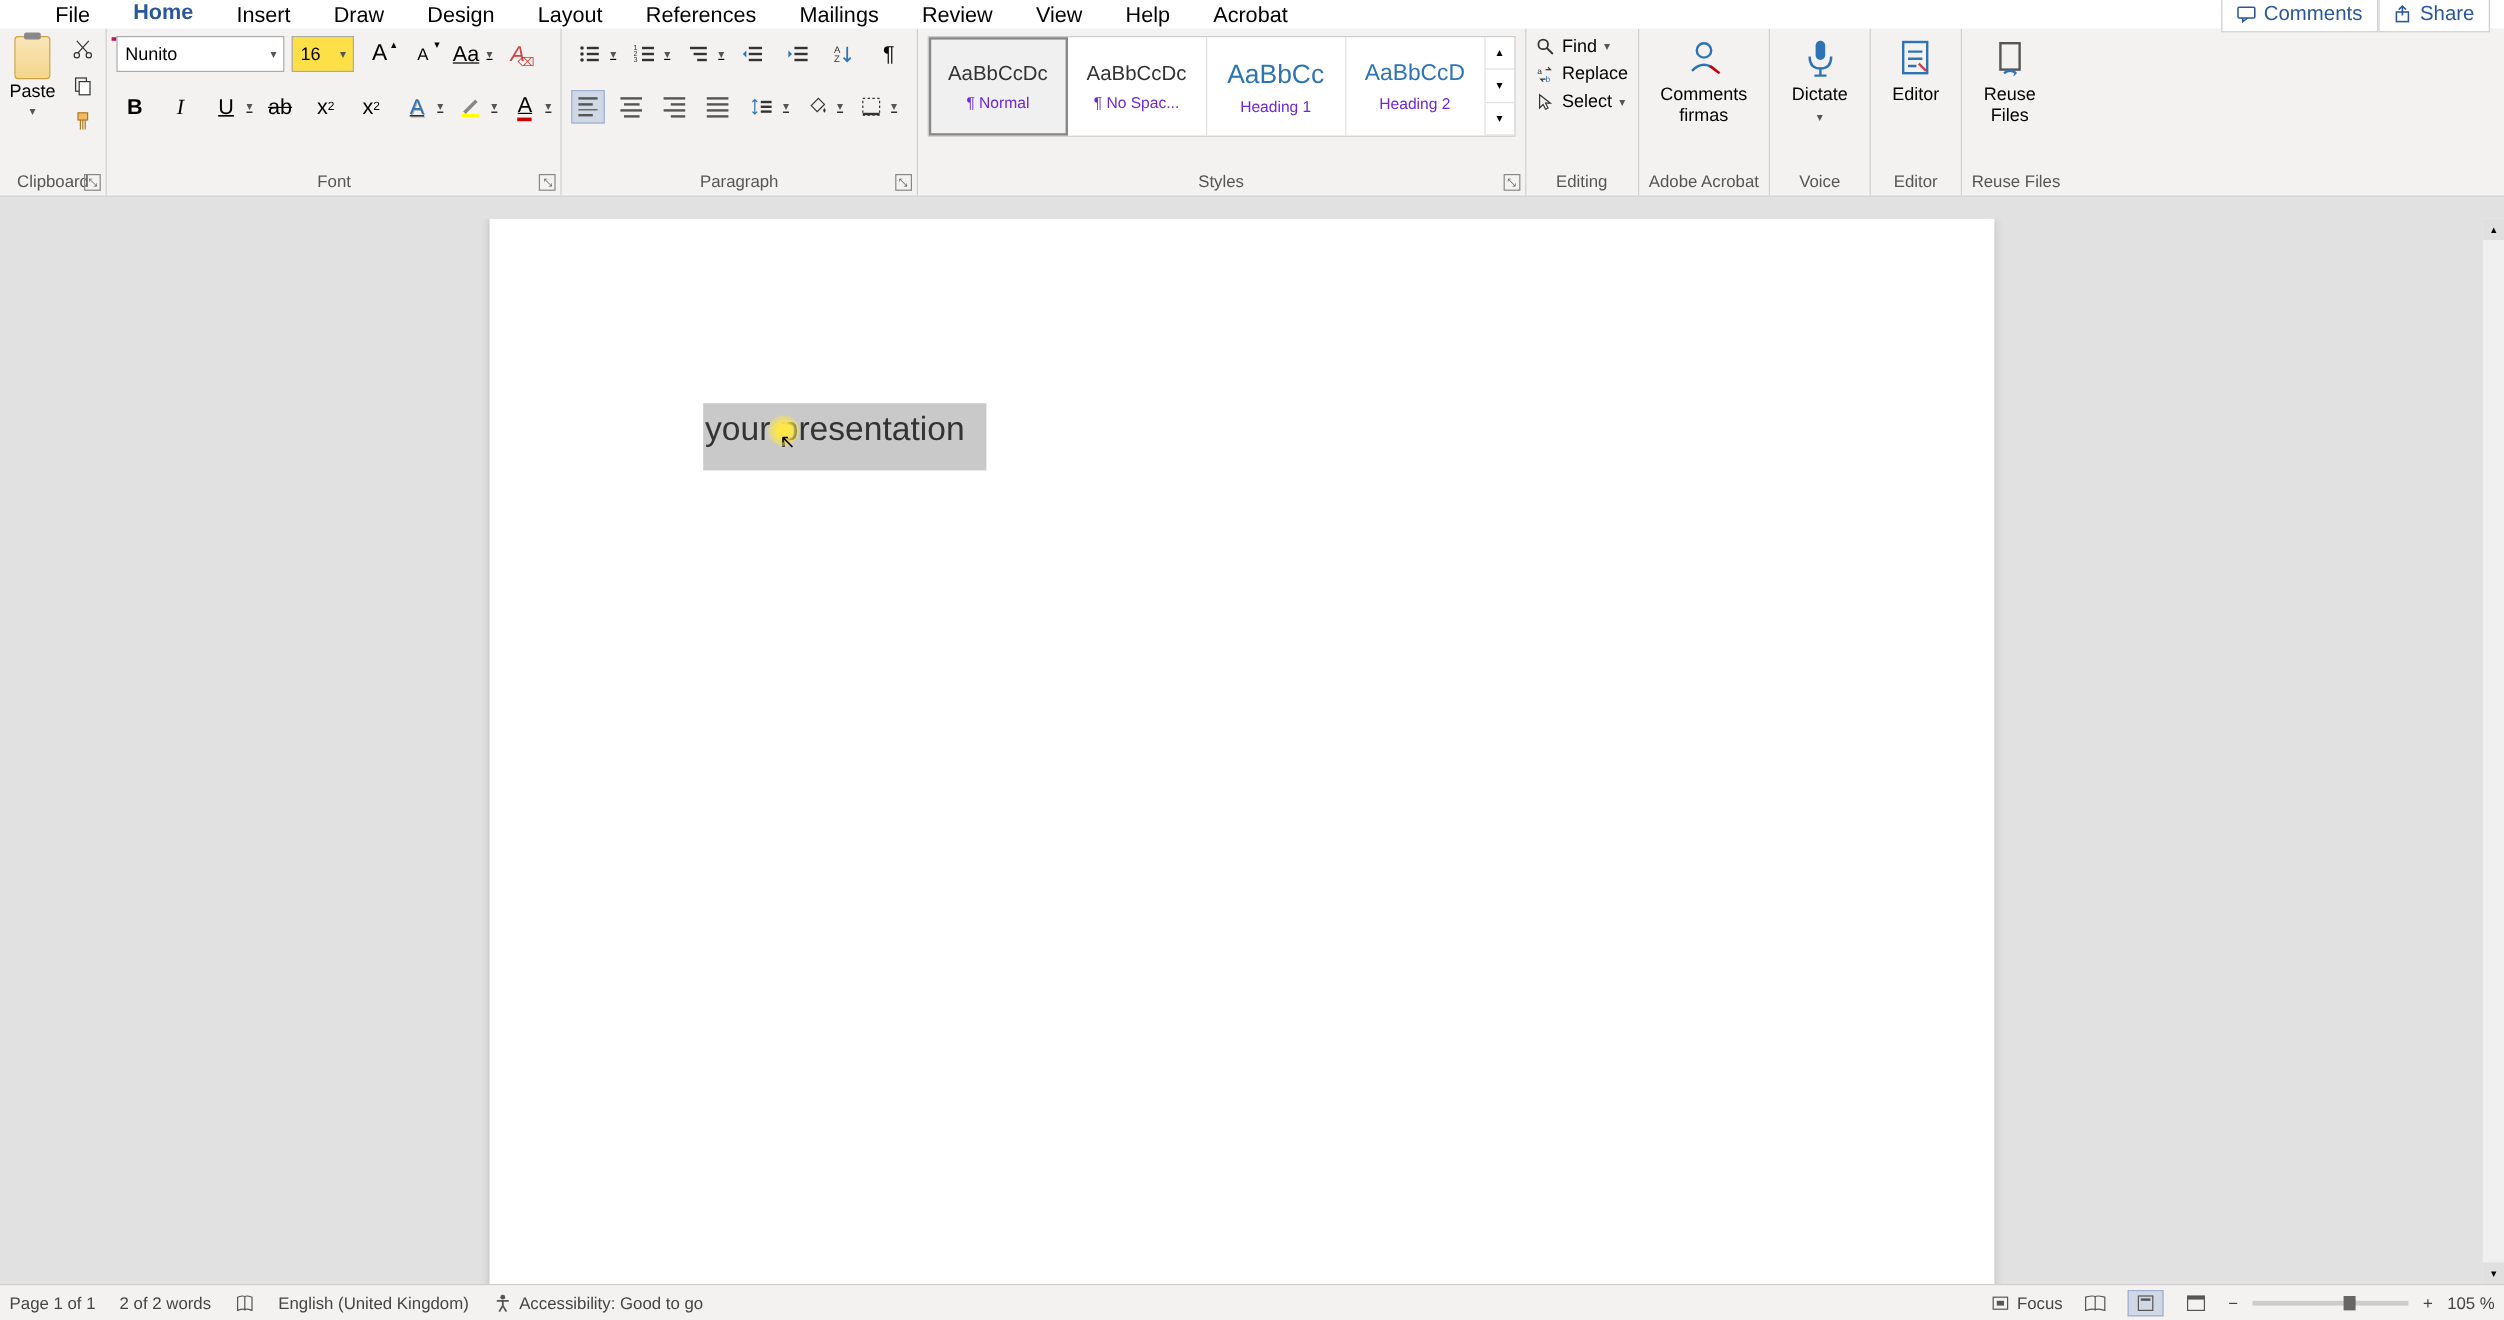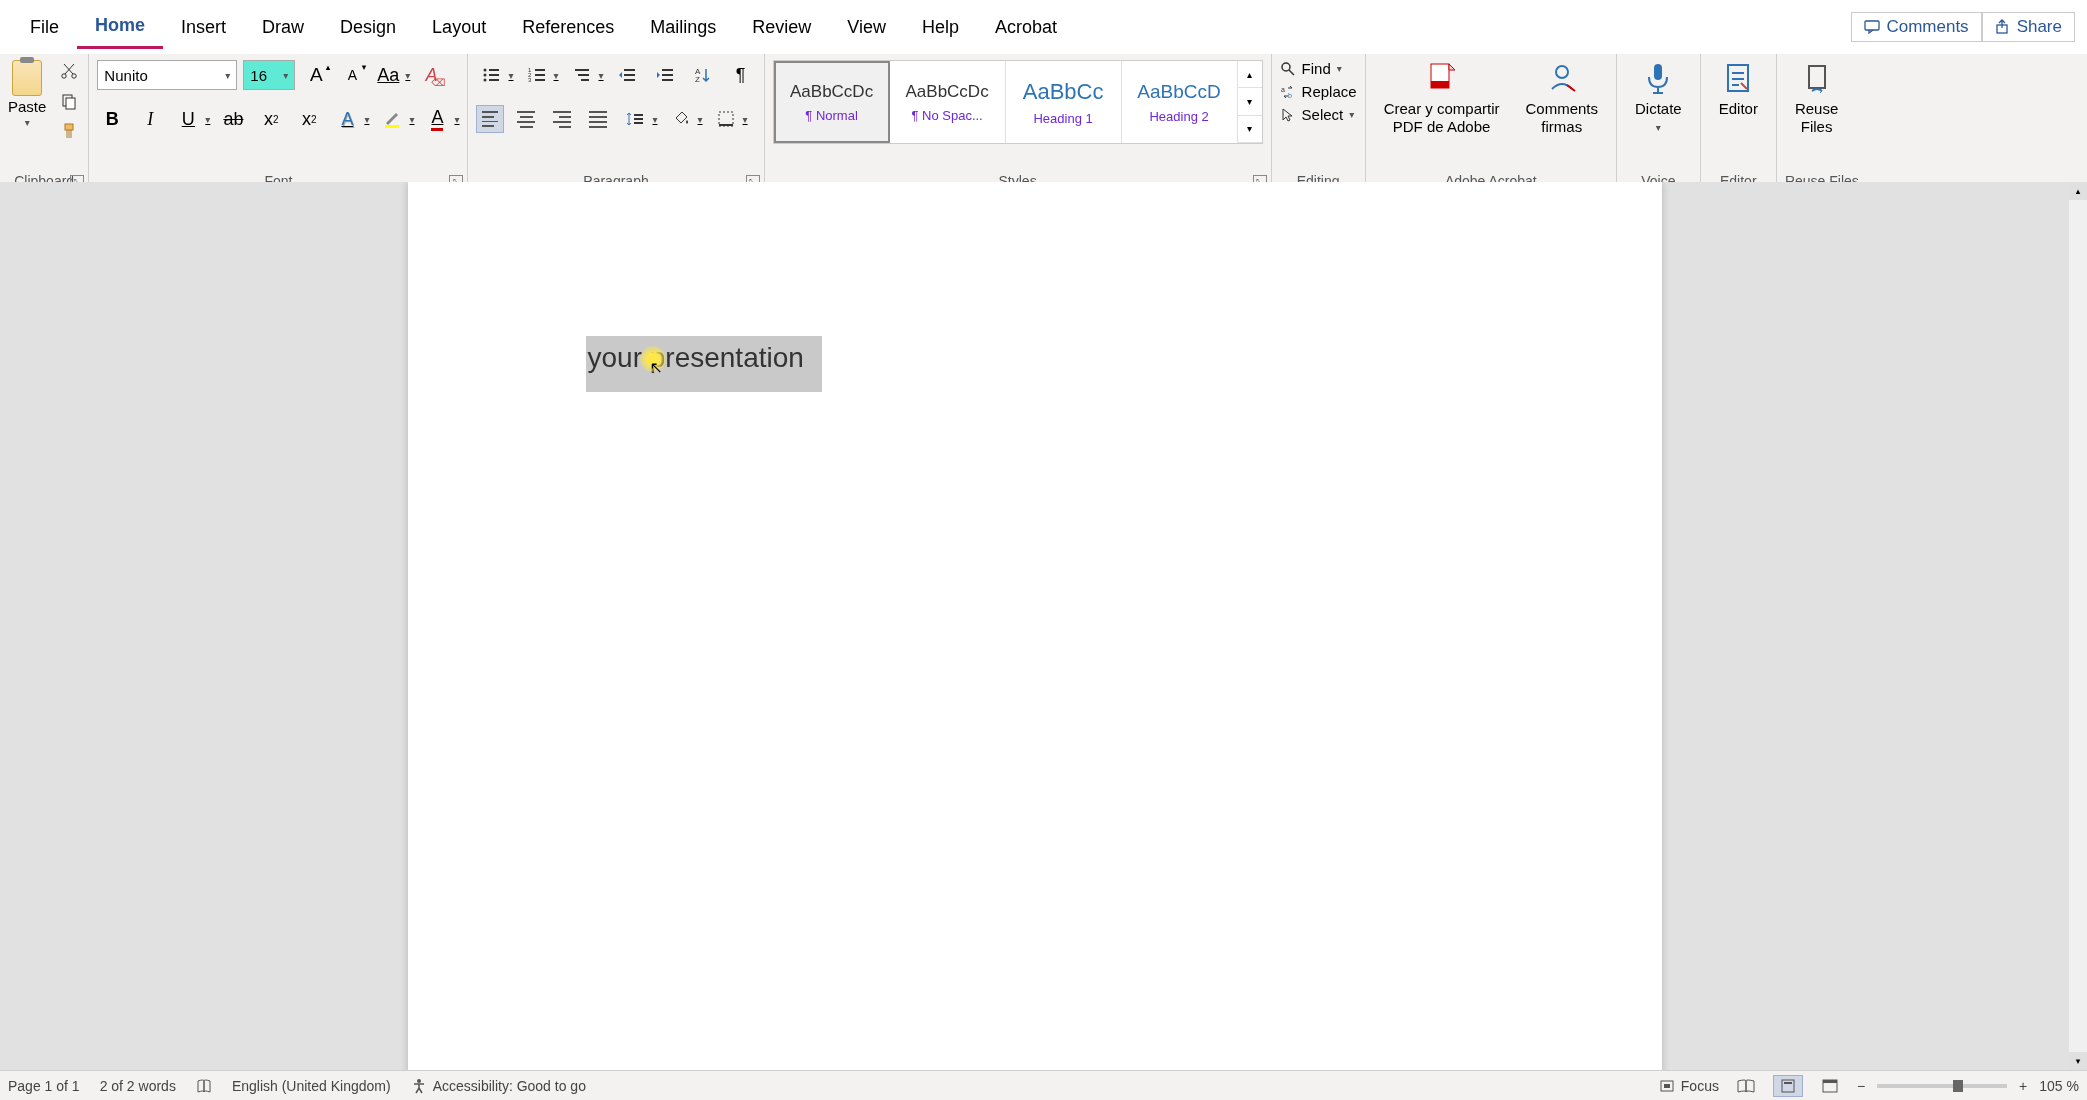--- a/index.html
+++ b/index.html
@@ -1,19 +1,19 @@
 <!DOCTYPE html>
 <html><head>
 <meta charset="utf-8">
 <style>
 * { margin: 0; padding: 0; box-sizing: border-box; font-family: "Segoe UI", Arial, sans-serif; }
 body { background: #e1e1e1; overflow: hidden; width: 2087px; height: 1100px; position: relative; }
 
 
-.tabs-bar { background: #fff; height: 54px; display: flex; align-items: center; padding-left: 12px; justify-content: space-between; }
+.tabs-bar { background: #fff; height: 24px; display: flex; align-items: center; padding-left: 28px; justify-content: space-between; }
 .tabs-left { display: flex; align-items: center; }
 .tab { padding: 10px 18px; font-size: 18px; color: #000; cursor: pointer; }
 .tab.active { color: #2b579a; border-bottom: 3px solid #be185d; font-weight: 600; }
 .tabs-right { display: flex; align-items: center; padding-right: 12px; }
 .top-btn { display: flex; align-items: center; gap: 6px; border: 1px solid #ccc; padding: 4px 12px; font-size: 17px; color: #2b579a; cursor: pointer; background: #fff; }
 .top-btn svg { width: 16px; height: 16px; }
 
 
 .ribbon { background: #f3f2f1; height: 140px; display: flex; border-bottom: 1px solid #d0d0d0; }
 .group { border-right: 1px solid #d0d0d0; display: flex; flex-direction: column; justify-content: space-between; padding: 6px 8px 2px 8px; position: relative; }
@@ -26,21 +26,21 @@
 .paste-ico { width: 30px; height: 36px; background: linear-gradient(#f9e4b7, #f4d68c); border: 1px solid #c9a43f; border-radius: 3px; position: relative; }
 .paste-ico::before { content: ""; position: absolute; top: -4px; left: 7px; width: 14px; height: 6px; background: #888; border-radius: 2px; }
 .paste-lbl { font-size: 15px; }
 .dd-arrow { font-size: 10px; color: #555; }
 .clip-col { display: flex; flex-direction: column; gap: 8px; margin-left: 6px; }
 .small-ico { width: 22px; height: 22px; display: flex; align-items: center; justify-content: center; font-size: 16px; cursor: pointer; }
 
 
 .font-top { display: flex; align-items: center; gap: 6px; }
 .font-sel { width: 140px; height: 30px; border: 1px solid #aaa; background: #fff; padding: 0 6px; font-size: 15px; display: flex; align-items: center; justify-content: space-between; }
-.size-sel { width: 52px; height: 30px; border: 1px solid #aaa; background: #5eead4; padding: 0 6px; font-size: 15px; display: flex; align-items: center; justify-content: space-between; }
+.size-sel { width: 52px; height: 30px; border: 1px solid #aaa; background: #fde047; padding: 0 6px; font-size: 15px; display: flex; align-items: center; justify-content: space-between; }
 .btn-ico { width: 30px; height: 30px; display: flex; align-items: center; justify-content: center; cursor: pointer; font-size: 18px; position: relative; }
 .btn-combo { display: flex; align-items: center; text-decoration: underline; }
 .btn-combo .dd-arrow { margin-left: 2px; }
 .font-bottom { display: flex; align-items: center; gap: 8px; margin-top: 8px; }
 .bold { font-weight: bold; }
 .italic { font-style: italic; font-family: Georgia, serif; }
 .underline { text-decoration: underline; }
 .strike { text-decoration: line-through; }
 
 
@@ -413,31 +413,20 @@
       </div>
     </div>
     <div class="group-label">Editing</div>
   </div>
 
   <div class="group">
     <div class="group-content">
       <div class="big-btn">
         <div class="big-ico">
             <svg width="34" height="34" viewBox="0 0 34 34">
-              <rect x="6" y="3" width="18" height="24" fill="#fff" stroke="#c00"></rect>
-              <rect x="6" y="20" width="18" height="7" fill="#c00"></rect>
-              <path d="M24 3 L30 9 L24 9 Z" fill="#fcc" stroke="#c00"></path>
-            </svg>
-          </div>
-        <div class="big-btn-label" style="white-space:pre-line;">Crear y compartir
-PDF de Adobe</div>
-      </div>
-      <div class="big-btn">
-        <div class="big-ico">
-            <svg width="34" height="34" viewBox="0 0 34 34">
               <circle cx="17" cy="11" r="6" fill="none" stroke="#2e74b5" stroke-width="2"></circle>
               <path d="M7 28 Q17 18 27 28" fill="none" stroke="#2e74b5" stroke-width="2"></path>
               <path d="M22 24 L30 30" stroke="#c00" stroke-width="2"></path>
             </svg>
           </div>
         <div class="big-btn-label" style="white-space:pre-line;">Comments
 firmas</div>
       </div>
     </div>
     <div class="group-label">Adobe Acrobat</div>

